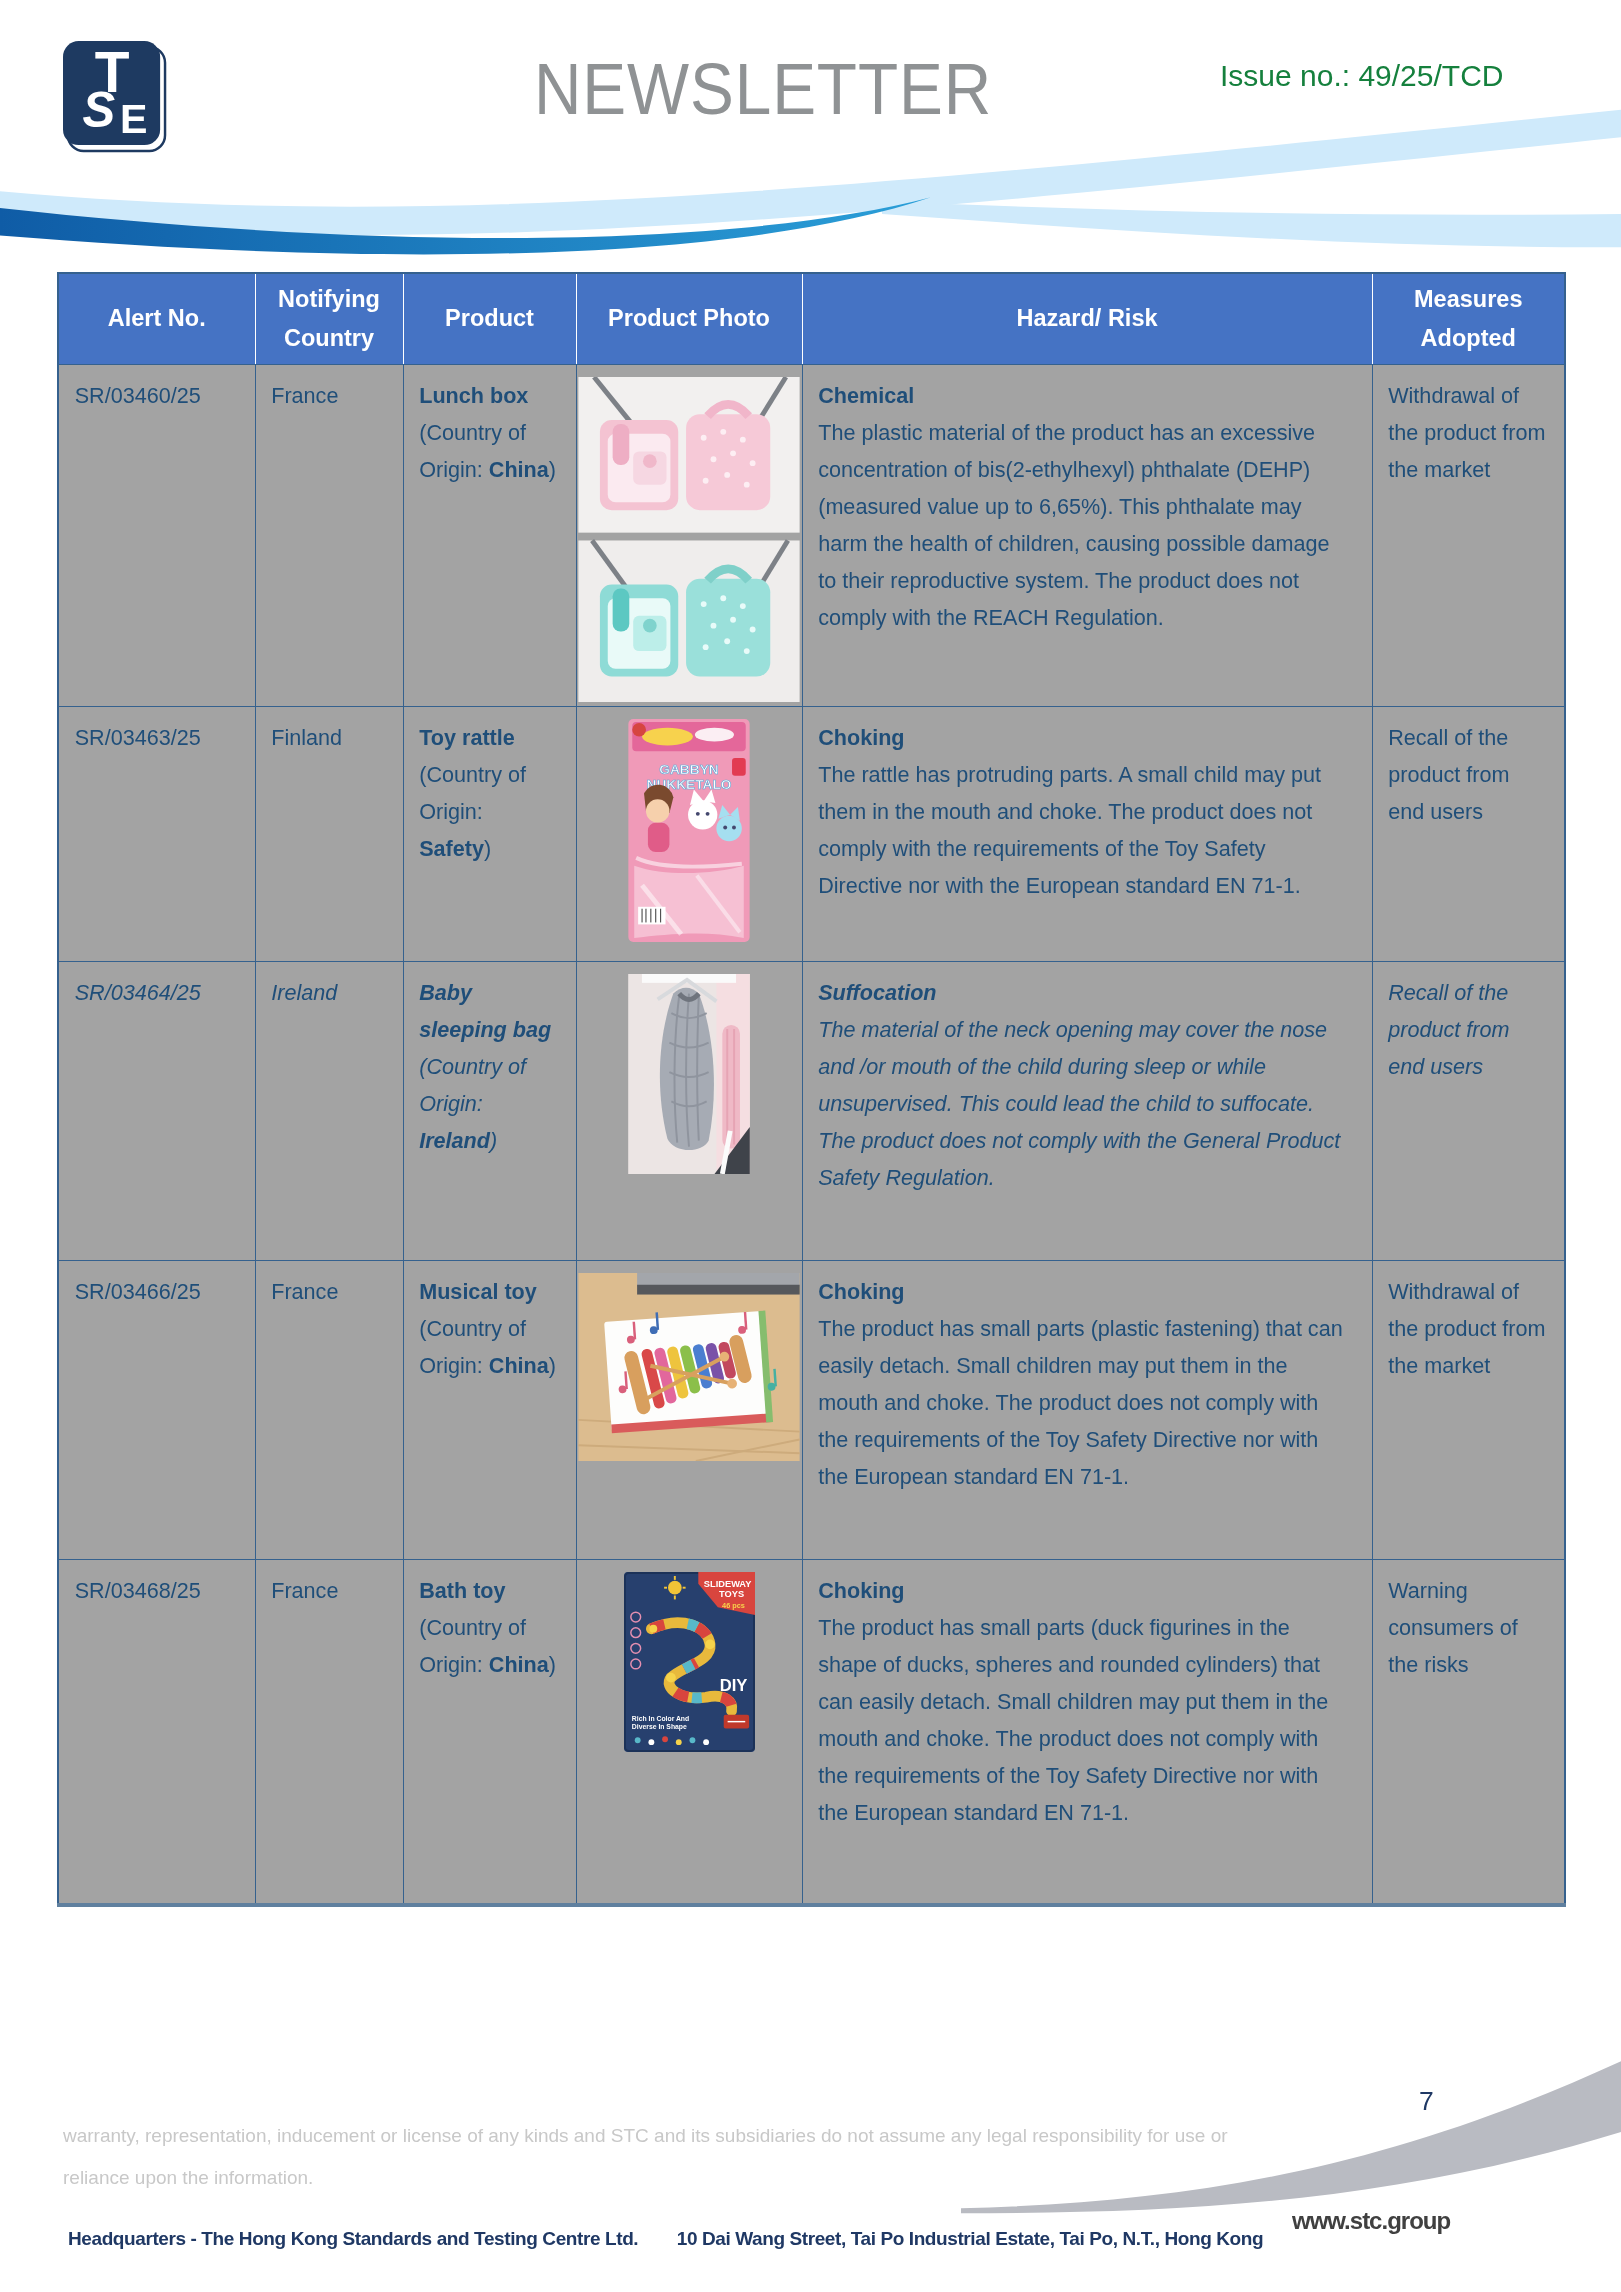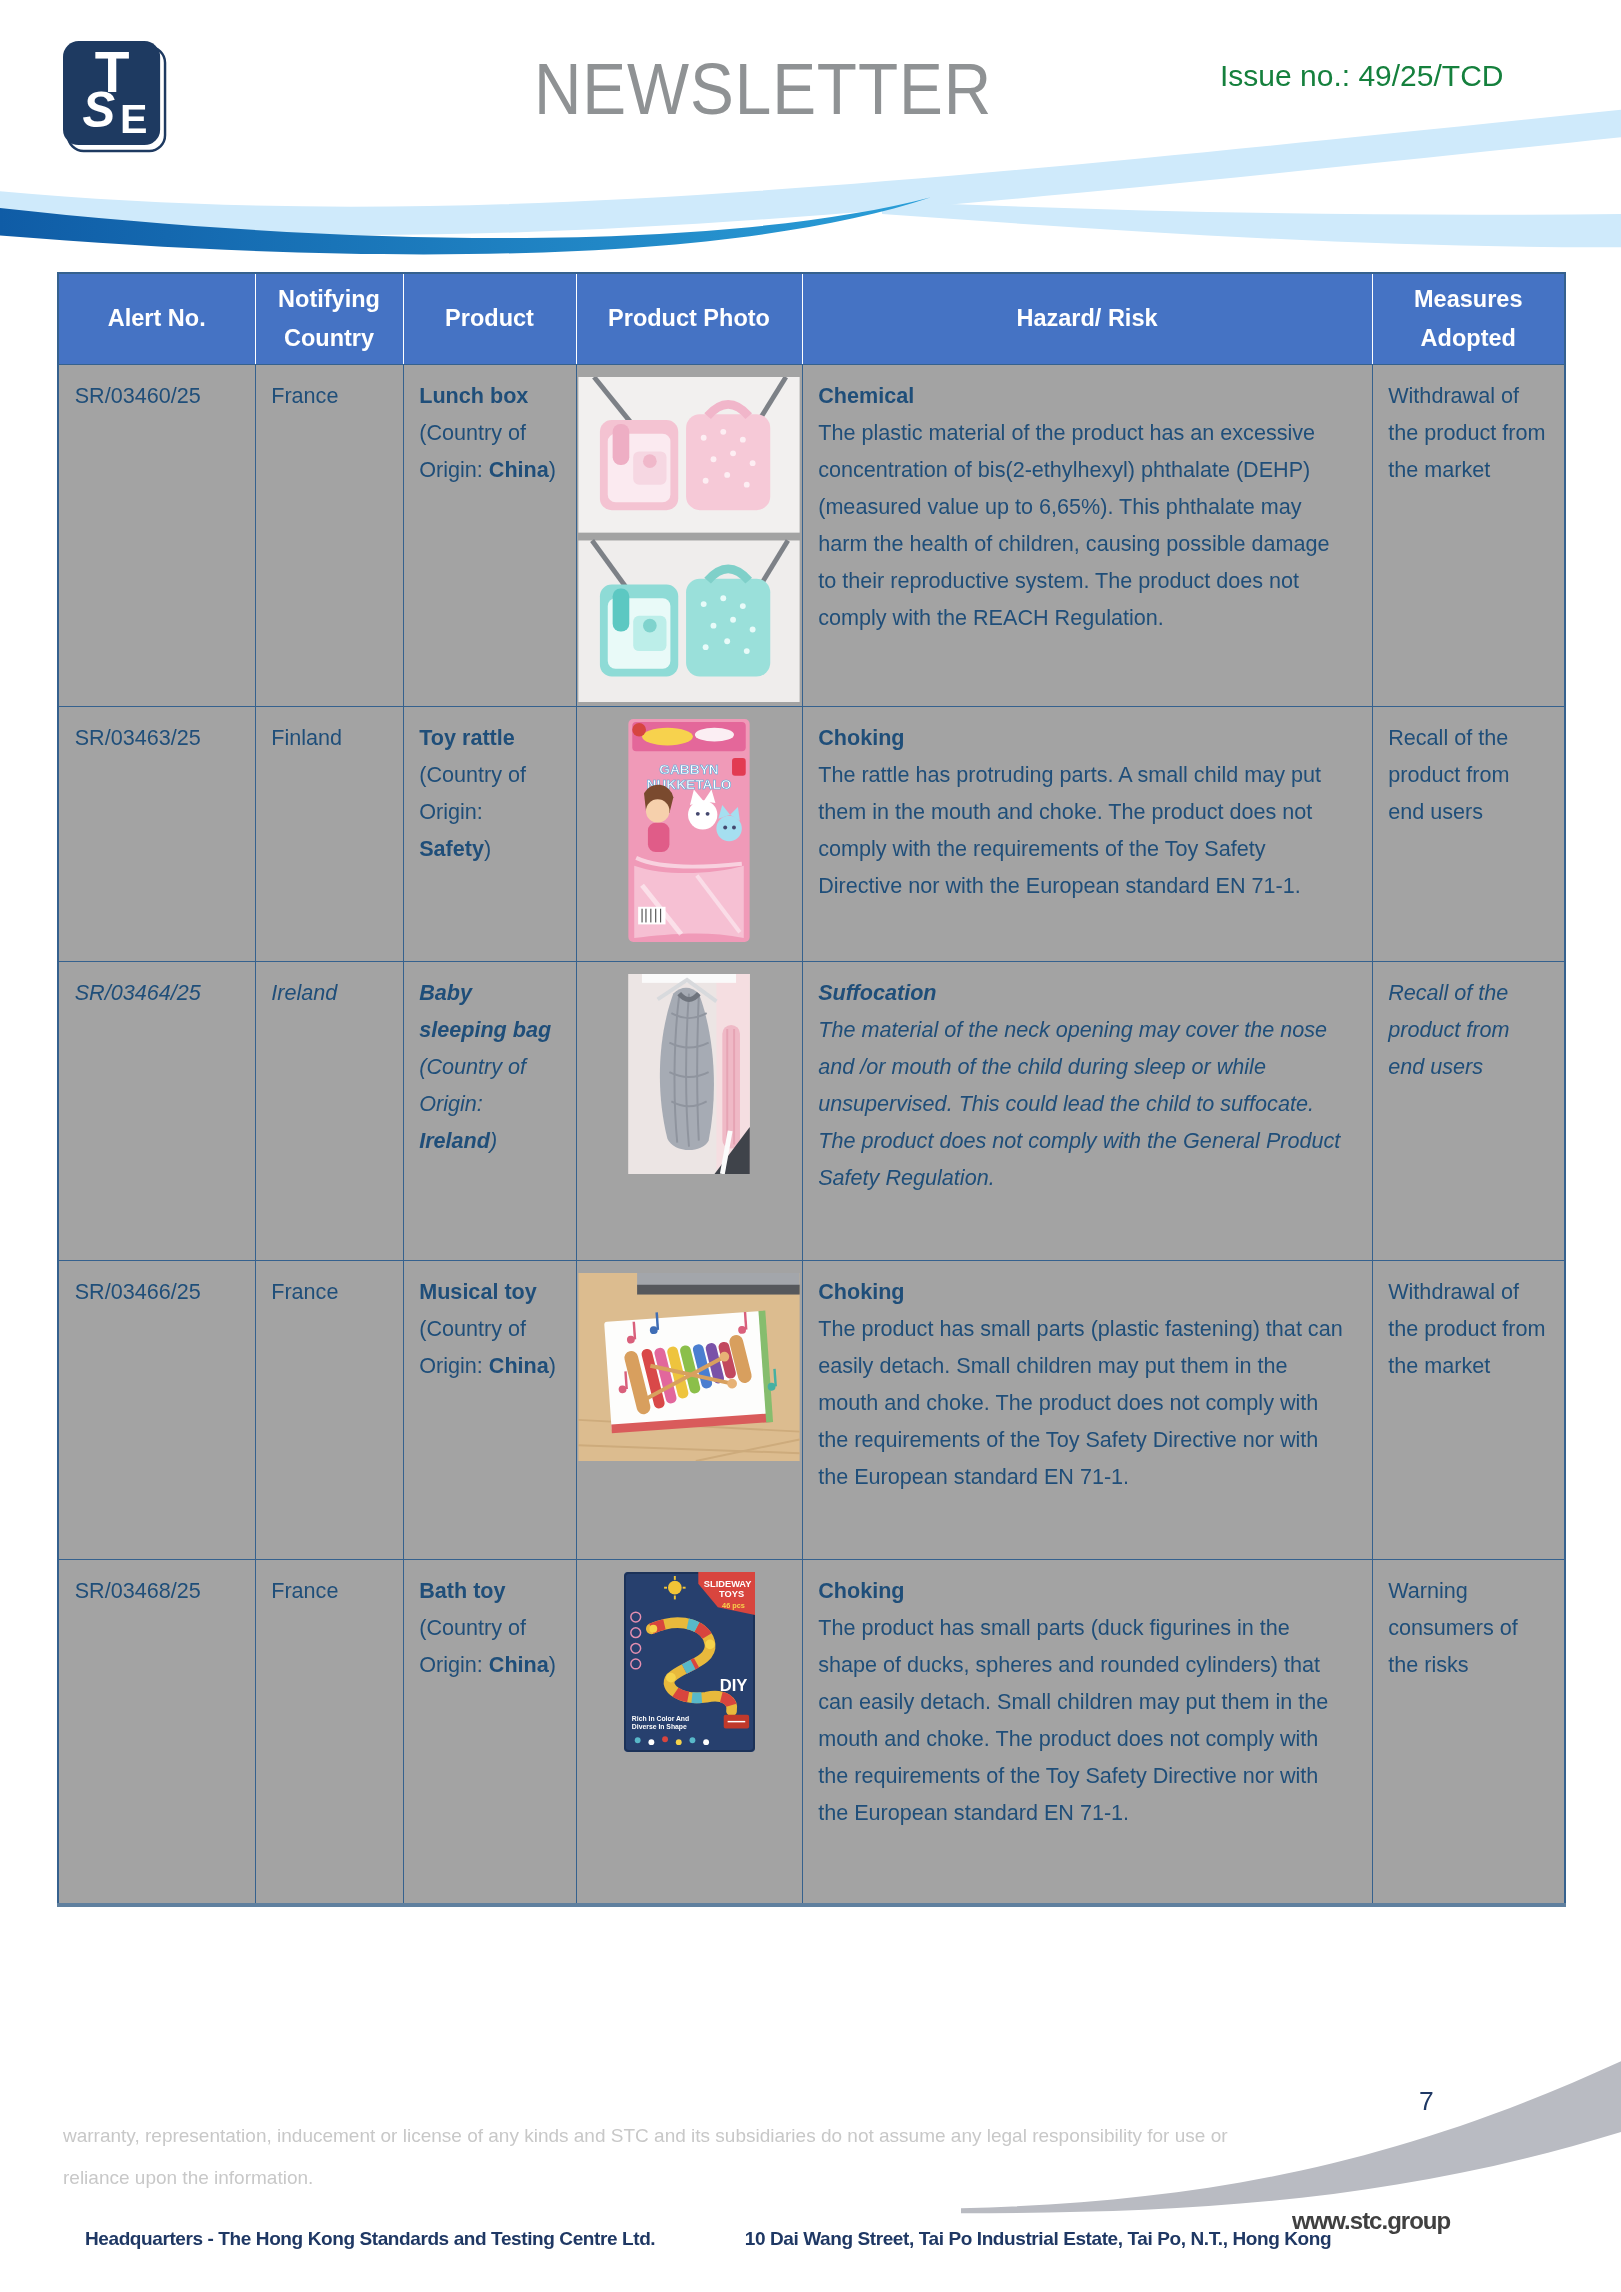--- a/index.html
+++ b/index.html
@@ -31,21 +31,21 @@
   .hz-pad   { padding:11.8px 25.5px 0 15.7px; font-size:21.6px; line-height:37px; color:#1F4E79; }
   .bold { font-weight:bold; }
   .origin { }
   .photo { display:block; margin:11.8px auto 0 auto; }
   svg text { font-family:"Liberation Sans","DejaVu Sans",sans-serif; }
 
   
   .page-number { position:absolute; left:1419px; top:2086px; font-size:26.5px; color:#1f3864; }
   .gray-swoosh { position:absolute; left:961px; top:2053px; width:661px; height:172px; display:block; }
   .disclaimer { position:absolute; left:63px; top:2115px; width:1176px; font-size:19px; line-height:42px; color:#c8c8c8; }
-  .addr-bar { position:absolute; left:63px; top:2219px; width:1157px; display:flex; align-items:center; gap:22px;
+  .addr-bar { position:absolute; left:63px; top:2219px; width:1157px; display:flex; align-items:center; gap:5px;
               color:#1f3864; font-weight:bold; font-size:19px; letter-spacing:-0.4px; white-space:nowrap; }
   .addr-gap { width:23.5px; flex:0 0 auto; }
   .website { position:absolute; left:1292px; top:2207px; font-size:24px; font-weight:bold; color:#404040; letter-spacing:-1px; }
 </style>
 </head>
 <body>
 
 <div class="page">
 
   <div class="brand-row">

